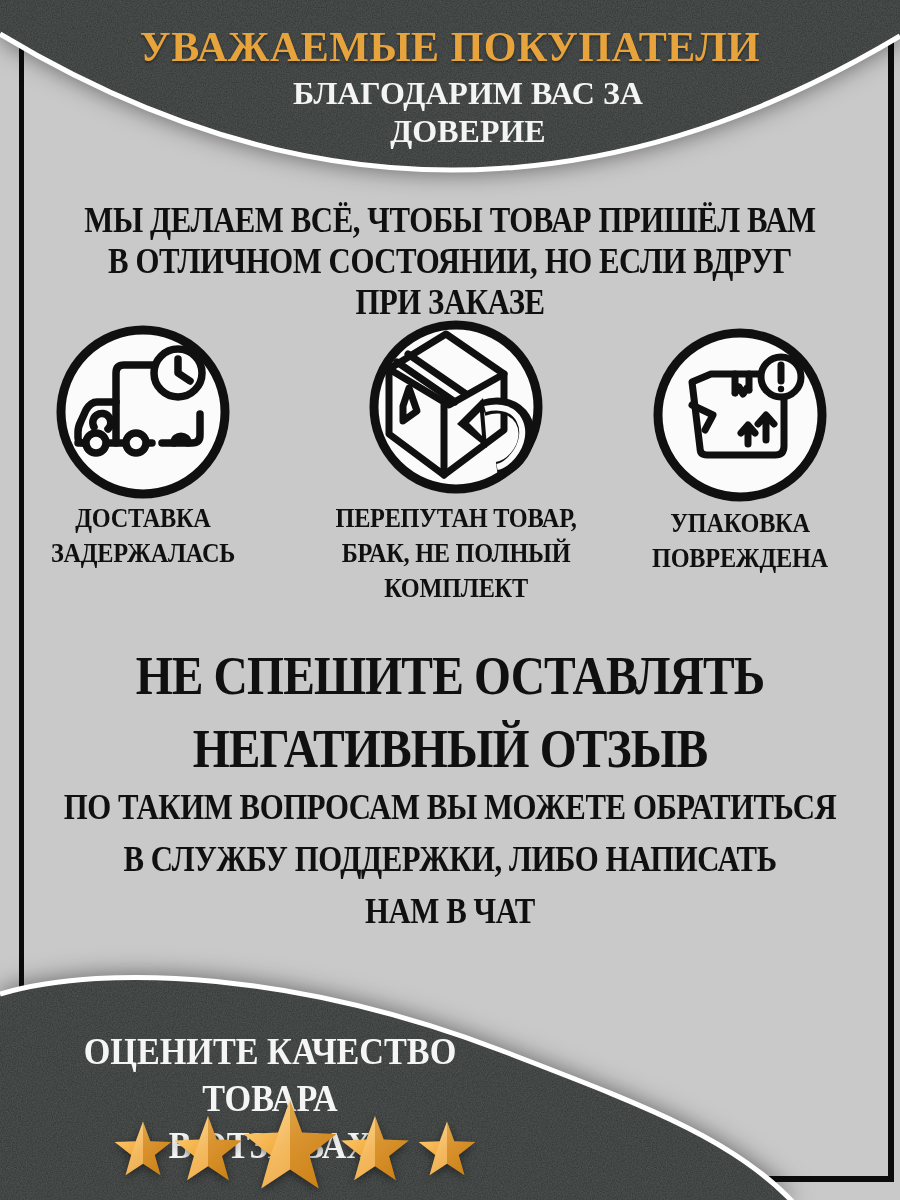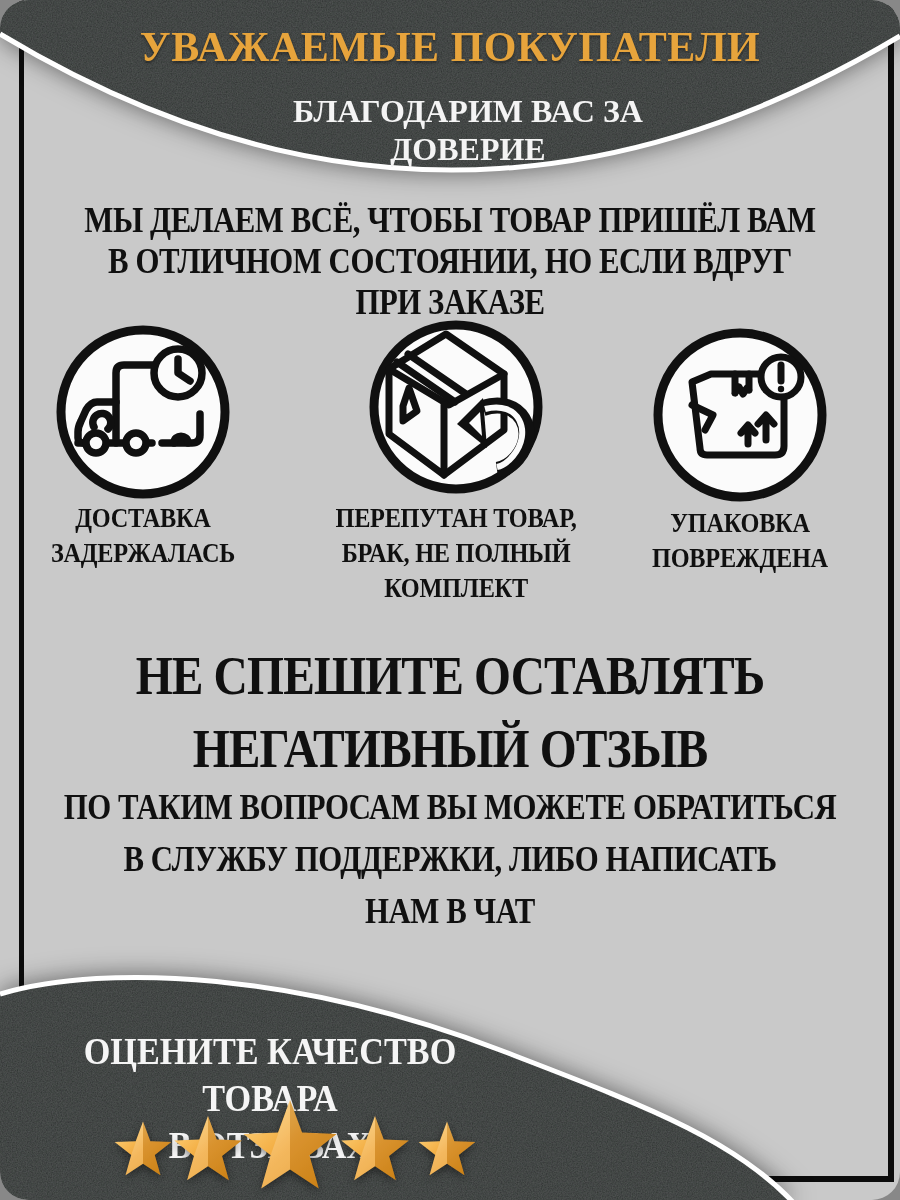--- a/index.html
+++ b/index.html
@@ -10,34 +10,33 @@
     --paper:#fbfbfb;
   }
   html,body{margin:0;padding:0;background:#888;}
   .poster{
     position:relative;
     width:900px;height:1200px;
     margin:0 auto;
     background:var(--gray);
     overflow:hidden;
     font-family:"Liberation Serif","DejaVu Serif",serif;
-    border-radius:28px;
   }
   
   .frame{position:absolute;background:#0b0b0b;z-index:1;}
   .frame-left{left:19px;top:0;width:5px;height:1182px;}
   .frame-right{left:888px;top:0;width:6px;height:1182px;}
   .frame-bottom{left:19px;top:1176px;width:875px;height:6px;}
   
   .bg-curves{position:absolute;left:0;top:0;z-index:2;filter:drop-shadow(0 0 12px rgba(15,15,15,.55));}
   
   .t{position:absolute;font-weight:700;text-align:center;white-space:pre-line;color:var(--ink);z-index:3;}
   .cond{transform:scaleX(.88);}
   .top-title{left:0;right:0;top:24px;font-size:42px;line-height:46px;color:var(--gold);letter-spacing:.5px;text-shadow:0 2px 3px rgba(0,0,0,.4);}
-  .top-subtitle{left:0;right:0;top:92px;font-size:32px;line-height:38px;color:#f4f4f4;padding-left:36px;}
+  .top-subtitle{left:0;right:0;top:74px;font-size:32px;line-height:38px;color:#f4f4f4;padding-left:36px;}
   .intro{left:0;right:0;top:200px;font-size:35px;line-height:41px;letter-spacing:-.5px;}
   .issue-icon{position:absolute;z-index:3;}
   .issue-label{font-size:27px;line-height:35px;letter-spacing:-.3px;transform:scaleX(.9);}
   .label-1{left:13px;width:260px;top:501px;}
   .label-2{left:306px;width:300px;top:501px;}
   .label-3{left:610px;width:260px;top:506px;}
   .warn-heading{left:0;right:0;top:640px;font-size:54px;line-height:73px;letter-spacing:-1px;}
   .warn-text{left:0;right:0;top:782px;font-size:35px;line-height:52px;letter-spacing:-.5px;}
   .footer-text{left:0;width:540px;top:1028px;font-size:38px;line-height:47px;color:#f5f5f5;transform:scaleX(.9);}
   .stars{position:absolute;left:0;top:0;width:900px;height:1200px;z-index:3;pointer-events:none;}

